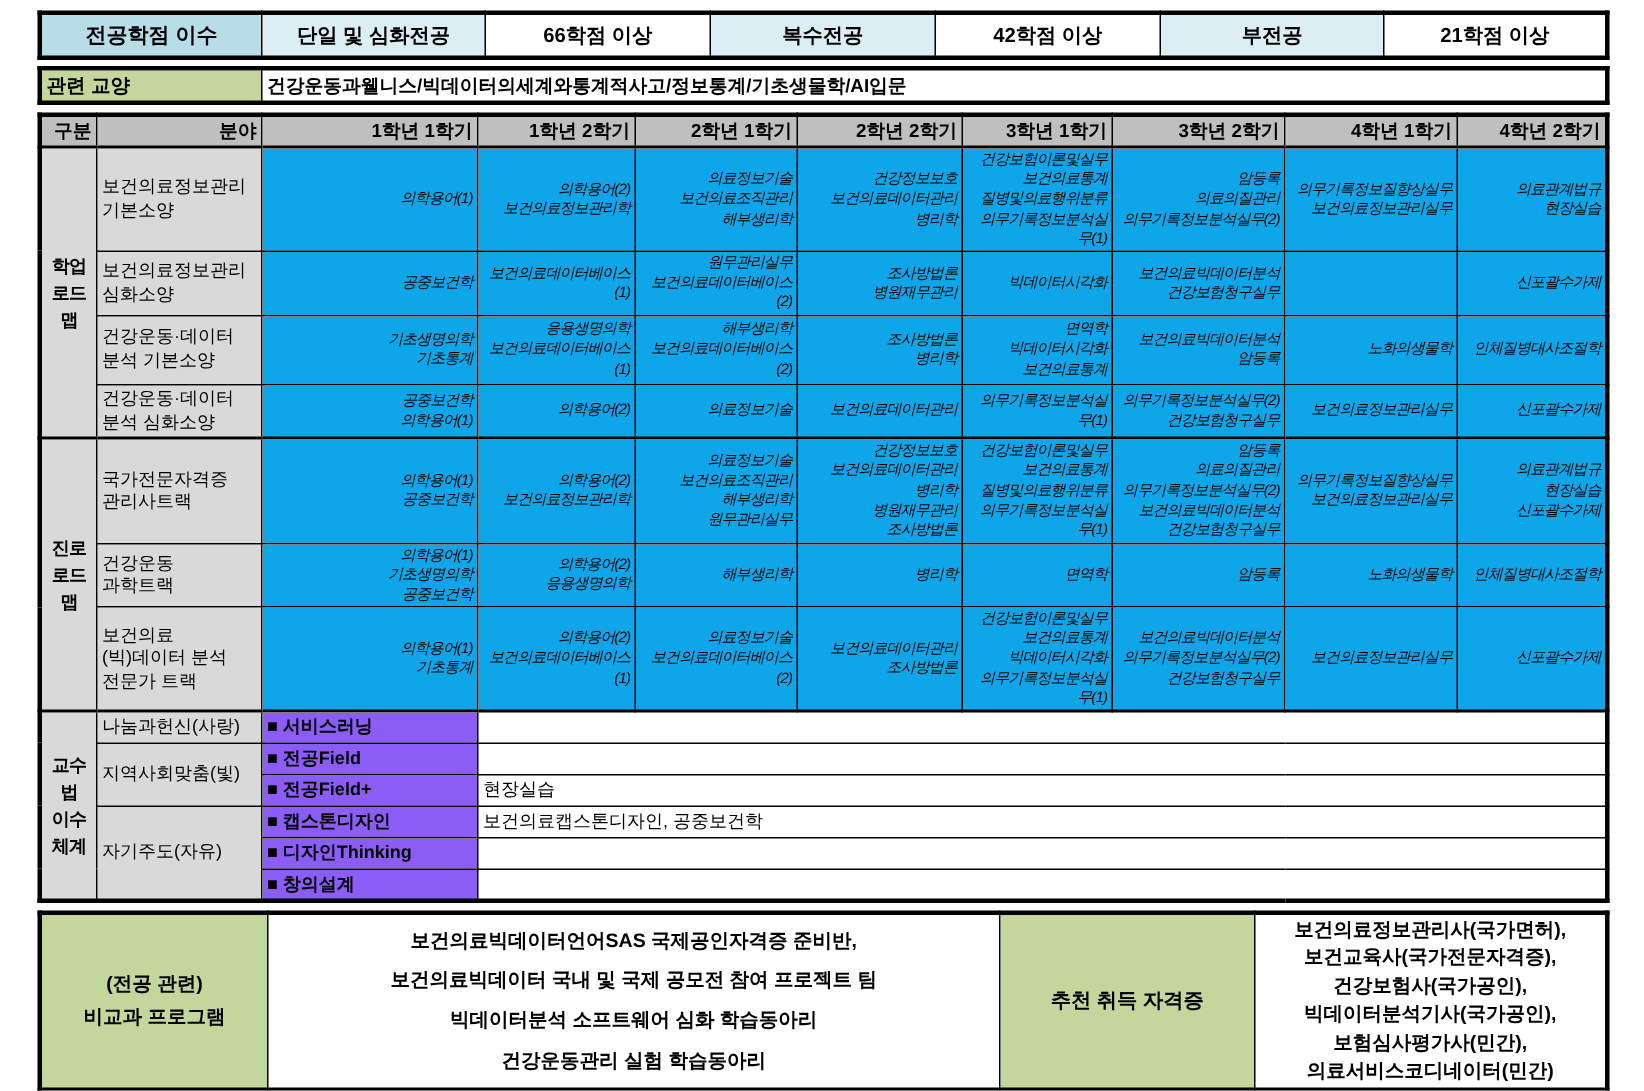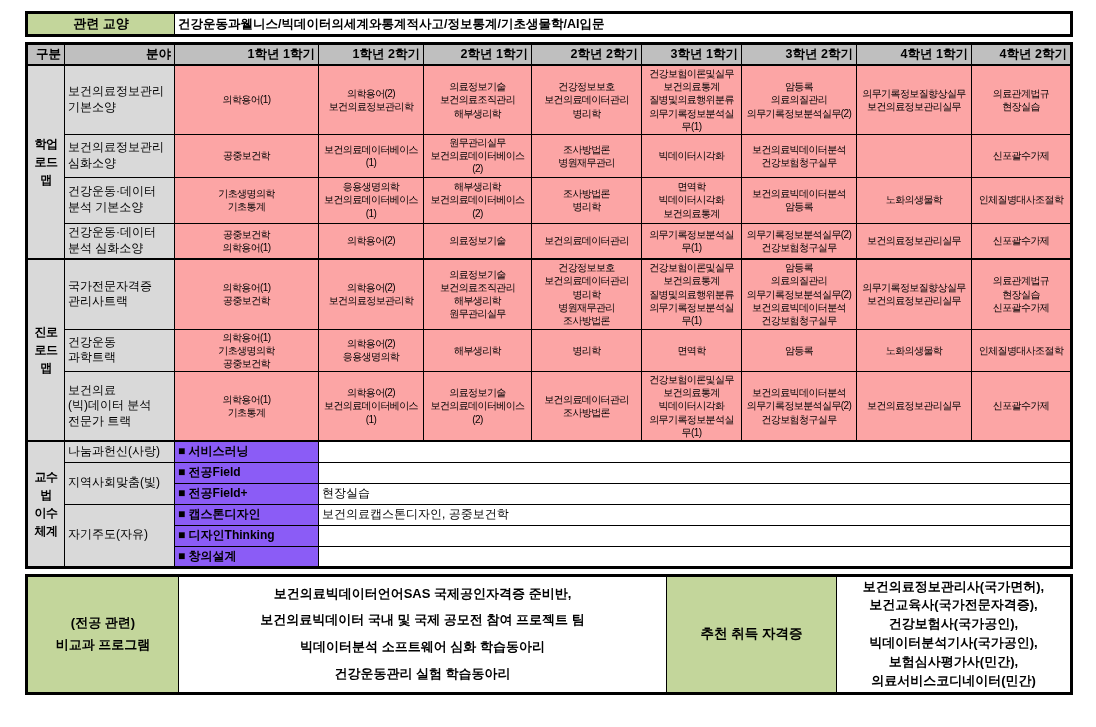--- a/index.html
+++ b/index.html
@@ -19,30 +19,30 @@
   }
   .top-table { margin-top:7px; }
   .liberal-table { margin-top:4px; }
   .grid-table { margin-top:5px; }
   .bottom-table { margin-top:5px; }
 
   .goal-label   { background:#B7DEE8; font-weight:bold; text-align:center; font-size:14px; }
   .goal-title   { background:#fff; font-weight:bold; text-align:center; font-size:15px; }
   .credit-type  { background:#DAEEF3; font-weight:bold; text-align:center; font-size:13.5px; }
   .credit-val   { background:#fff; font-weight:bold; text-align:center; font-size:13.5px; }
-  .liberal-label{ background:#C3D69B; font-weight:bold; text-align:center; font-size:13px; }
+  .liberal-label{ background:#C3D69B; font-weight:bold; font-size:13px; }
   .liberal-value{ background:#fff; font-weight:bold; text-align:left; font-size:12.5px; }
 
   .ghead  { background:#BFBFBF; font-weight:bold; text-align:right; font-size:12.5px; padding:0; }
   .gubun  { background:#D9D9D9; font-weight:bold; text-align:center; font-size:12px;
             white-space:pre-line; line-height:1.5; padding:0; letter-spacing:-0.5px; }
   .field  { background:#D9D9D9; font-weight:normal; text-align:left; font-size:12px;
             white-space:pre-line; line-height:1.3; padding:0 1px; }
-  .course { background:#fca5a5; font-size:10px; text-align:center; white-space:pre-line;
-            line-height:1.32; letter-spacing:-0.6px; padding:2px 2px; }
+  .course { background:#0ea5e9; font-size:10px; text-align:right; white-space:pre-line;
+            line-height:1.32; letter-spacing:-0.6px; padding:2px 2px;font-style:italic; }
   .method { background:#8b5cf6; font-weight:bold; font-size:12px; text-align:left; padding-left:6px; }
   .tcontent { background:#fff; font-size:12px; font-weight:normal; text-align:left; padding-left:8px; }
 
   tr.sec-first td { border-top:2px solid #000; }
 
   .prog-label  { background:#C3D69B; font-weight:bold; text-align:center; font-size:13px;
                  white-space:pre-line; line-height:1.7; }
   .prog-content{ background:#fff; font-weight:bold; text-align:center; font-size:13px;
                  white-space:pre-line; line-height:2.05; }
   .cert-label  { background:#C3D69B; font-weight:bold; text-align:center; font-size:13.5px; }
@@ -56,20 +56,29 @@
   <colgroup>
     <col style="width:148px">
       <col style="width:149px">
       <col style="width:150px">
     <col style="width:150px">
       <col style="width:150px">
       <col style="width:149px">
       <col style="width:149px">
   </colgroup>
   <tbody>
+  <tr style="height:30px">
+    <td class="goal-label">전공학점 이수</td>
+    <td class="credit-type">단일 및 심화전공</td>
+    <td class="credit-val">66학점 이상</td>
+    <td class="credit-type">복수전공</td>
+    <td class="credit-val">42학점 이상</td>
+    <td class="credit-type">부전공</td>
+    <td class="credit-val">21학점 이상</td>
+  </tr>
 </tbody>
   </table>
 
 <table class="band liberal-table">
   <colgroup>
       <col style="width:148px">
       <col style="width:897px">
     </colgroup>
   <tbody>
       <tr style="height:20px">

